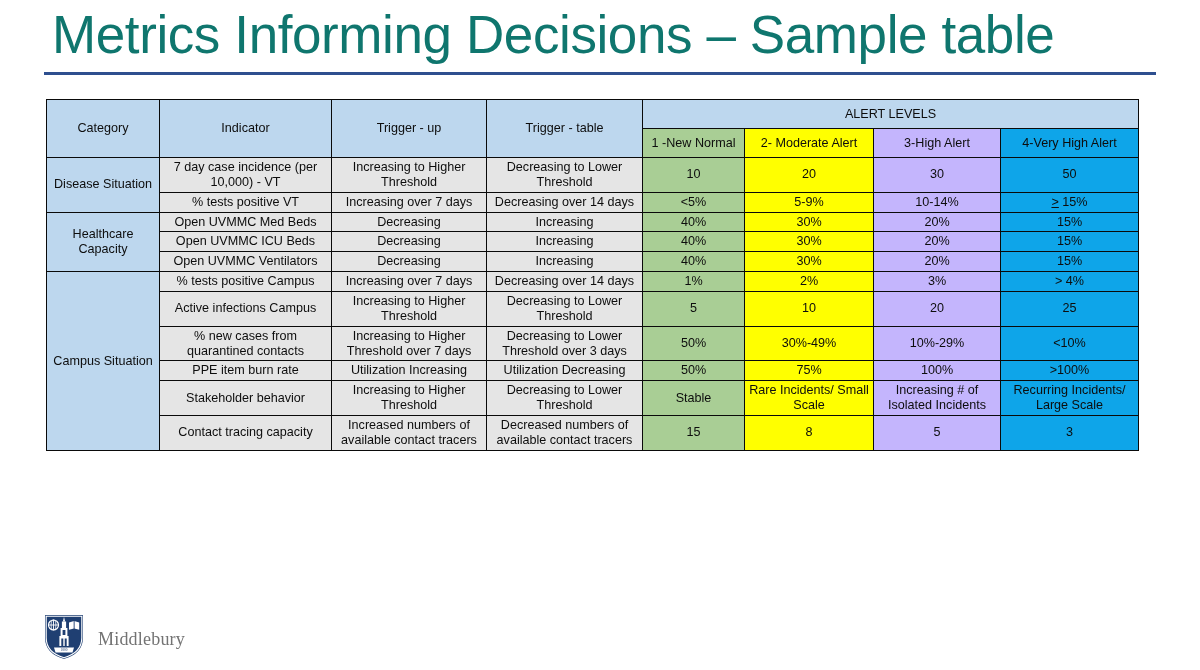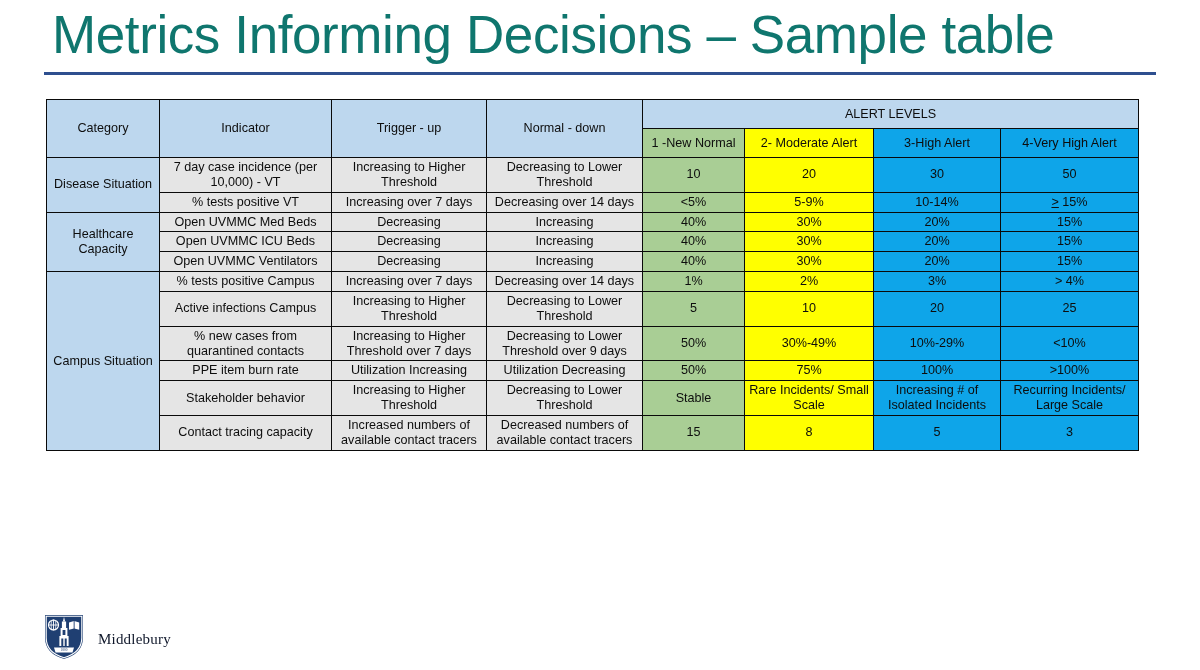--- a/index.html
+++ b/index.html
@@ -75,21 +75,21 @@
   }
   .cat-cell {
     background: #bdd7ee;
     font-size: 13px;
   }
   .ind-cell, .trig-cell {
     background: #e5e5e5;
   }
   .lvl1 { background: #a9ce95; }
   .lvl2 { background: #ffff00; }
-  .lvl3 { background: #0ea5e9; }
+  .lvl3 { background: #c4b5fd; }
   .lvl4 { background: #0ea5e9; }
 
   .lvl-hdr { font-weight: 700; font-size: 12.8px; }
   .gte { text-decoration: underline; }
 
   
   col.c-cat   { width: 113px; }
   col.c-ind   { width: 172px; }
   col.c-tup   { width: 155px; }
   col.c-tdn   { width: 156px; }
@@ -102,22 +102,22 @@
   #footer-logo {
     position: absolute;
     left: 42px;
     top: 612px;
     display: flex;
     align-items: center;
     gap: 12px;
   }
   #logo-wordmark {
     font-family: "Liberation Serif", serif;
-    font-size: 15px;
-    color: #0f172a;
+    font-size: 18px;
+    color: #737373;
     letter-spacing: 0.2px;
   }
 </style>
 </head>
 <body>
 
 <div id="title-area">
   <div id="page-title">Metrics Informing Decisions – Sample table</div>
   <div id="title-rule"></div>
 </div>
@@ -131,21 +131,21 @@
     <col class="c-l1">
       <col class="c-l2">
       <col class="c-l3">
       <col class="c-l4">
   </colgroup>
   <thead>
     <tr>
       <th class="hdr hdr-main" rowspan="2">Category</th>
       <th class="hdr hdr-main" rowspan="2">Indicator</th>
       <th class="hdr hdr-main" rowspan="2">Trigger - up</th>
-      <th class="hdr hdr-main" rowspan="2">Normal - down</th>
+      <th class="hdr hdr-main" rowspan="2">Trigger - table</th>
       <th class="alert-group-hdr" colspan="4">ALERT LEVELS</th>
     </tr>
     <tr>
       <th class="lvl1 lvl-hdr">1 -New Normal</th>
       <th class="lvl2 lvl-hdr">2- Moderate Alert</th>
       <th class="lvl3 lvl-hdr">3-High Alert</th>
       <th class="lvl4 lvl-hdr">4-Very High Alert</th>
     </tr>
   </thead>
   <tbody id="table-body">
@@ -211,21 +211,21 @@
         <td class="trig-cell">Increasing to Higher Threshold</td>
         <td class="trig-cell">Decreasing to Lower Threshold</td>
         <td class="lvl1">5</td>
         <td class="lvl2">10</td>
         <td class="lvl3">20</td>
         <td class="lvl4">25</td>
       </tr>
       <tr>
         <td class="ind-cell">% new cases from quarantined contacts</td>
         <td class="trig-cell">Increasing to Higher Threshold over 7 days</td>
-        <td class="trig-cell">Decreasing to Lower Threshold over 9 days</td>
+        <td class="trig-cell">Decreasing to Lower Threshold over 3 days</td>
         <td class="lvl1">50%</td>
         <td class="lvl2">30%-49%</td>
         <td class="lvl3">10%-29%</td>
         <td class="lvl4">&lt;10%</td>
       </tr>
       <tr>
         <td class="ind-cell">PPE item burn rate</td>
         <td class="trig-cell">Utilization Increasing</td>
         <td class="trig-cell">Utilization Decreasing</td>
         <td class="lvl1">50%</td>

